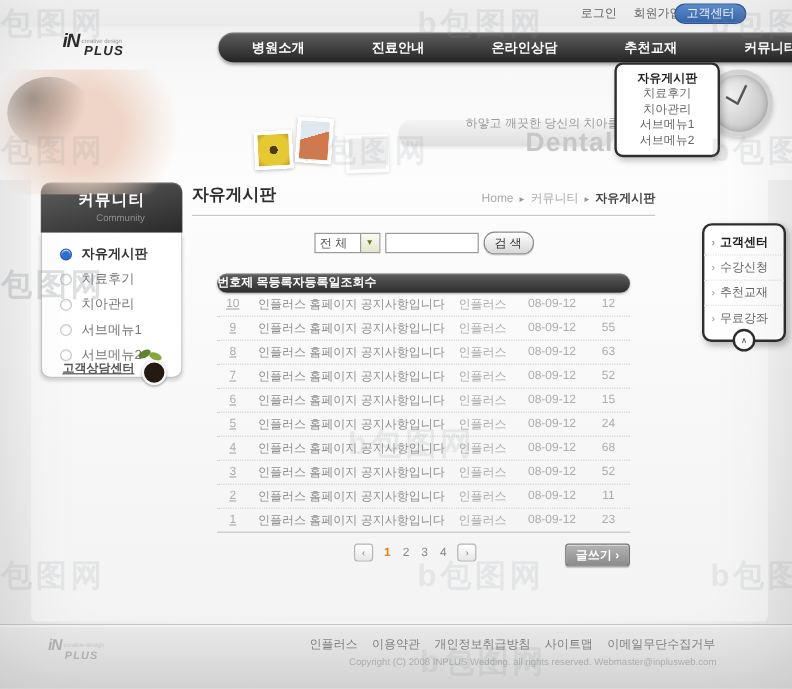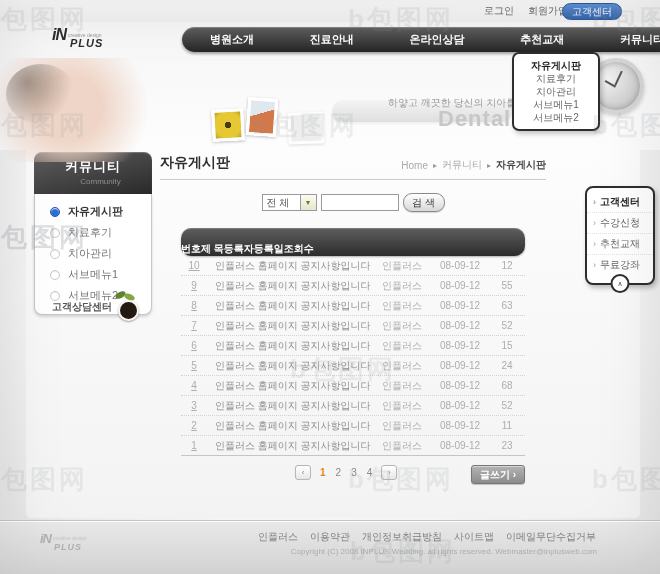--- a/index.html
+++ b/index.html
@@ -76,21 +76,21 @@
   .s-sub{font-size:8px;color:#8f8f8f;margin-top:1px;padding-left:15px;}
   .s-body{background:#fff;border:1px solid #c6c6c6;border-top:none;border-radius:0 0 8px 8px;
        padding:7px 0 8px;box-shadow:0 2px 3px rgba(0,0,0,.15);}
   .s-item{display:flex;align-items:center;gap:8px;padding:3px 0 3px 15px;font-size:11px;color:#777;cursor:pointer;}
   .s-item .bullet{width:8px;height:8px;border-radius:50%;border:1px solid #c9c9c9;background:#fff;
        box-shadow:inset 0 1px 1px #eee;flex:none;}
   .s-item.active .bullet{background:#2e6fd6;border-color:#2558ae;}
   .s-item.active .s-label{font-weight:bold;color:#333;}
 
   .csc{position:absolute;left:52px;top:300px;z-index:4;}
-  .csc-label{font-size:10px;font-weight:bold;color:#555;}
+  .csc-label{font-size:10px;font-weight:bold;color:#555;text-decoration:underline;}
   .csc-phone{font-size:17px;font-weight:bold;color:#9a9a9a;letter-spacing:.5px;margin-top:2px;}
   .coffee{position:absolute;left:112px;top:291px;width:30px;height:34px;z-index:4;}
   .leaf{position:absolute;width:11px;height:6px;border-radius:50%;}
   .leaf.le1{left:3px;top:1px;background:#5f8430;transform:rotate(-28deg);}
   .leaf.le2{left:12px;top:3px;background:#85a73e;transform:rotate(22deg);}
   .cup{position:absolute;left:6px;top:9px;width:17px;height:17px;border-radius:50%;background:#241a12;
        border:2px solid #f7f7f7;box-shadow:0 1px 2px rgba(0,0,0,.35);}
 
   
   .main{position:absolute;left:160px;top:154px;width:386px;z-index:4;}
@@ -107,22 +107,22 @@
   .select-box .sel-val{font-size:10px;color:#555;padding-left:4px;}
   .select-box .sel-arrow{width:15px;height:15px;background:linear-gradient(#fbfbf1,#e4e6cc);
        border-left:1px solid #9a9a9a;display:flex;align-items:center;justify-content:center;
        font-size:7px;color:#6a7a2a;}
   .search-input{width:70px;height:15px;border:1px solid #9a9a9a;background:#fff;font-size:10px;padding:0 3px;}
   .search-btn{width:40px;height:17px;border:1px solid #8a8a8a;border-radius:9px;
        background:linear-gradient(#ffffff,#d7d7d7);font-size:10px;color:#333;display:flex;
        align-items:center;justify-content:center;cursor:pointer;box-shadow:0 1px 1px rgba(0,0,0,.15);}
 
   .board{width:344px;margin:16px auto 0;}
-  .b-head{height:28px;border-radius:10px;background:linear-gradient(#5e5e5e,#2c2c2c);display:flex;
-       align-items:flex-end;color:#fff;font-size:10px;font-weight:bold;
+  .b-head{height:16px;border-radius:10px;background:linear-gradient(#5e5e5e,#2c2c2c);display:flex;
+       align-items:flex-start;color:#fff;font-size:10px;font-weight:bold;
        box-shadow:0 1px 2px rgba(0,0,0,.3), inset 0 1px 1px rgba(255,255,255,.2);}
   .b-head span{text-align:center;}
   .b-rows{border-bottom:1px solid #c5c5c5;}
   .b-row{height:19px;display:flex;align-items:center;font-size:10px;color:#adadad;
        border-bottom:1px dotted #d2d2d2;}
   .b-row:last-child{border-bottom:none;}
   .c1{width:26px;text-align:center;flex:none;text-decoration:underline;}
   .c2{width:166px;flex:none;text-align:center;}
   .b-row .c2{text-align:left;padding-left:8px;box-sizing:border-box;color:#8e8e8e;cursor:pointer;}
   .c3{width:58px;text-align:center;flex:none;}

